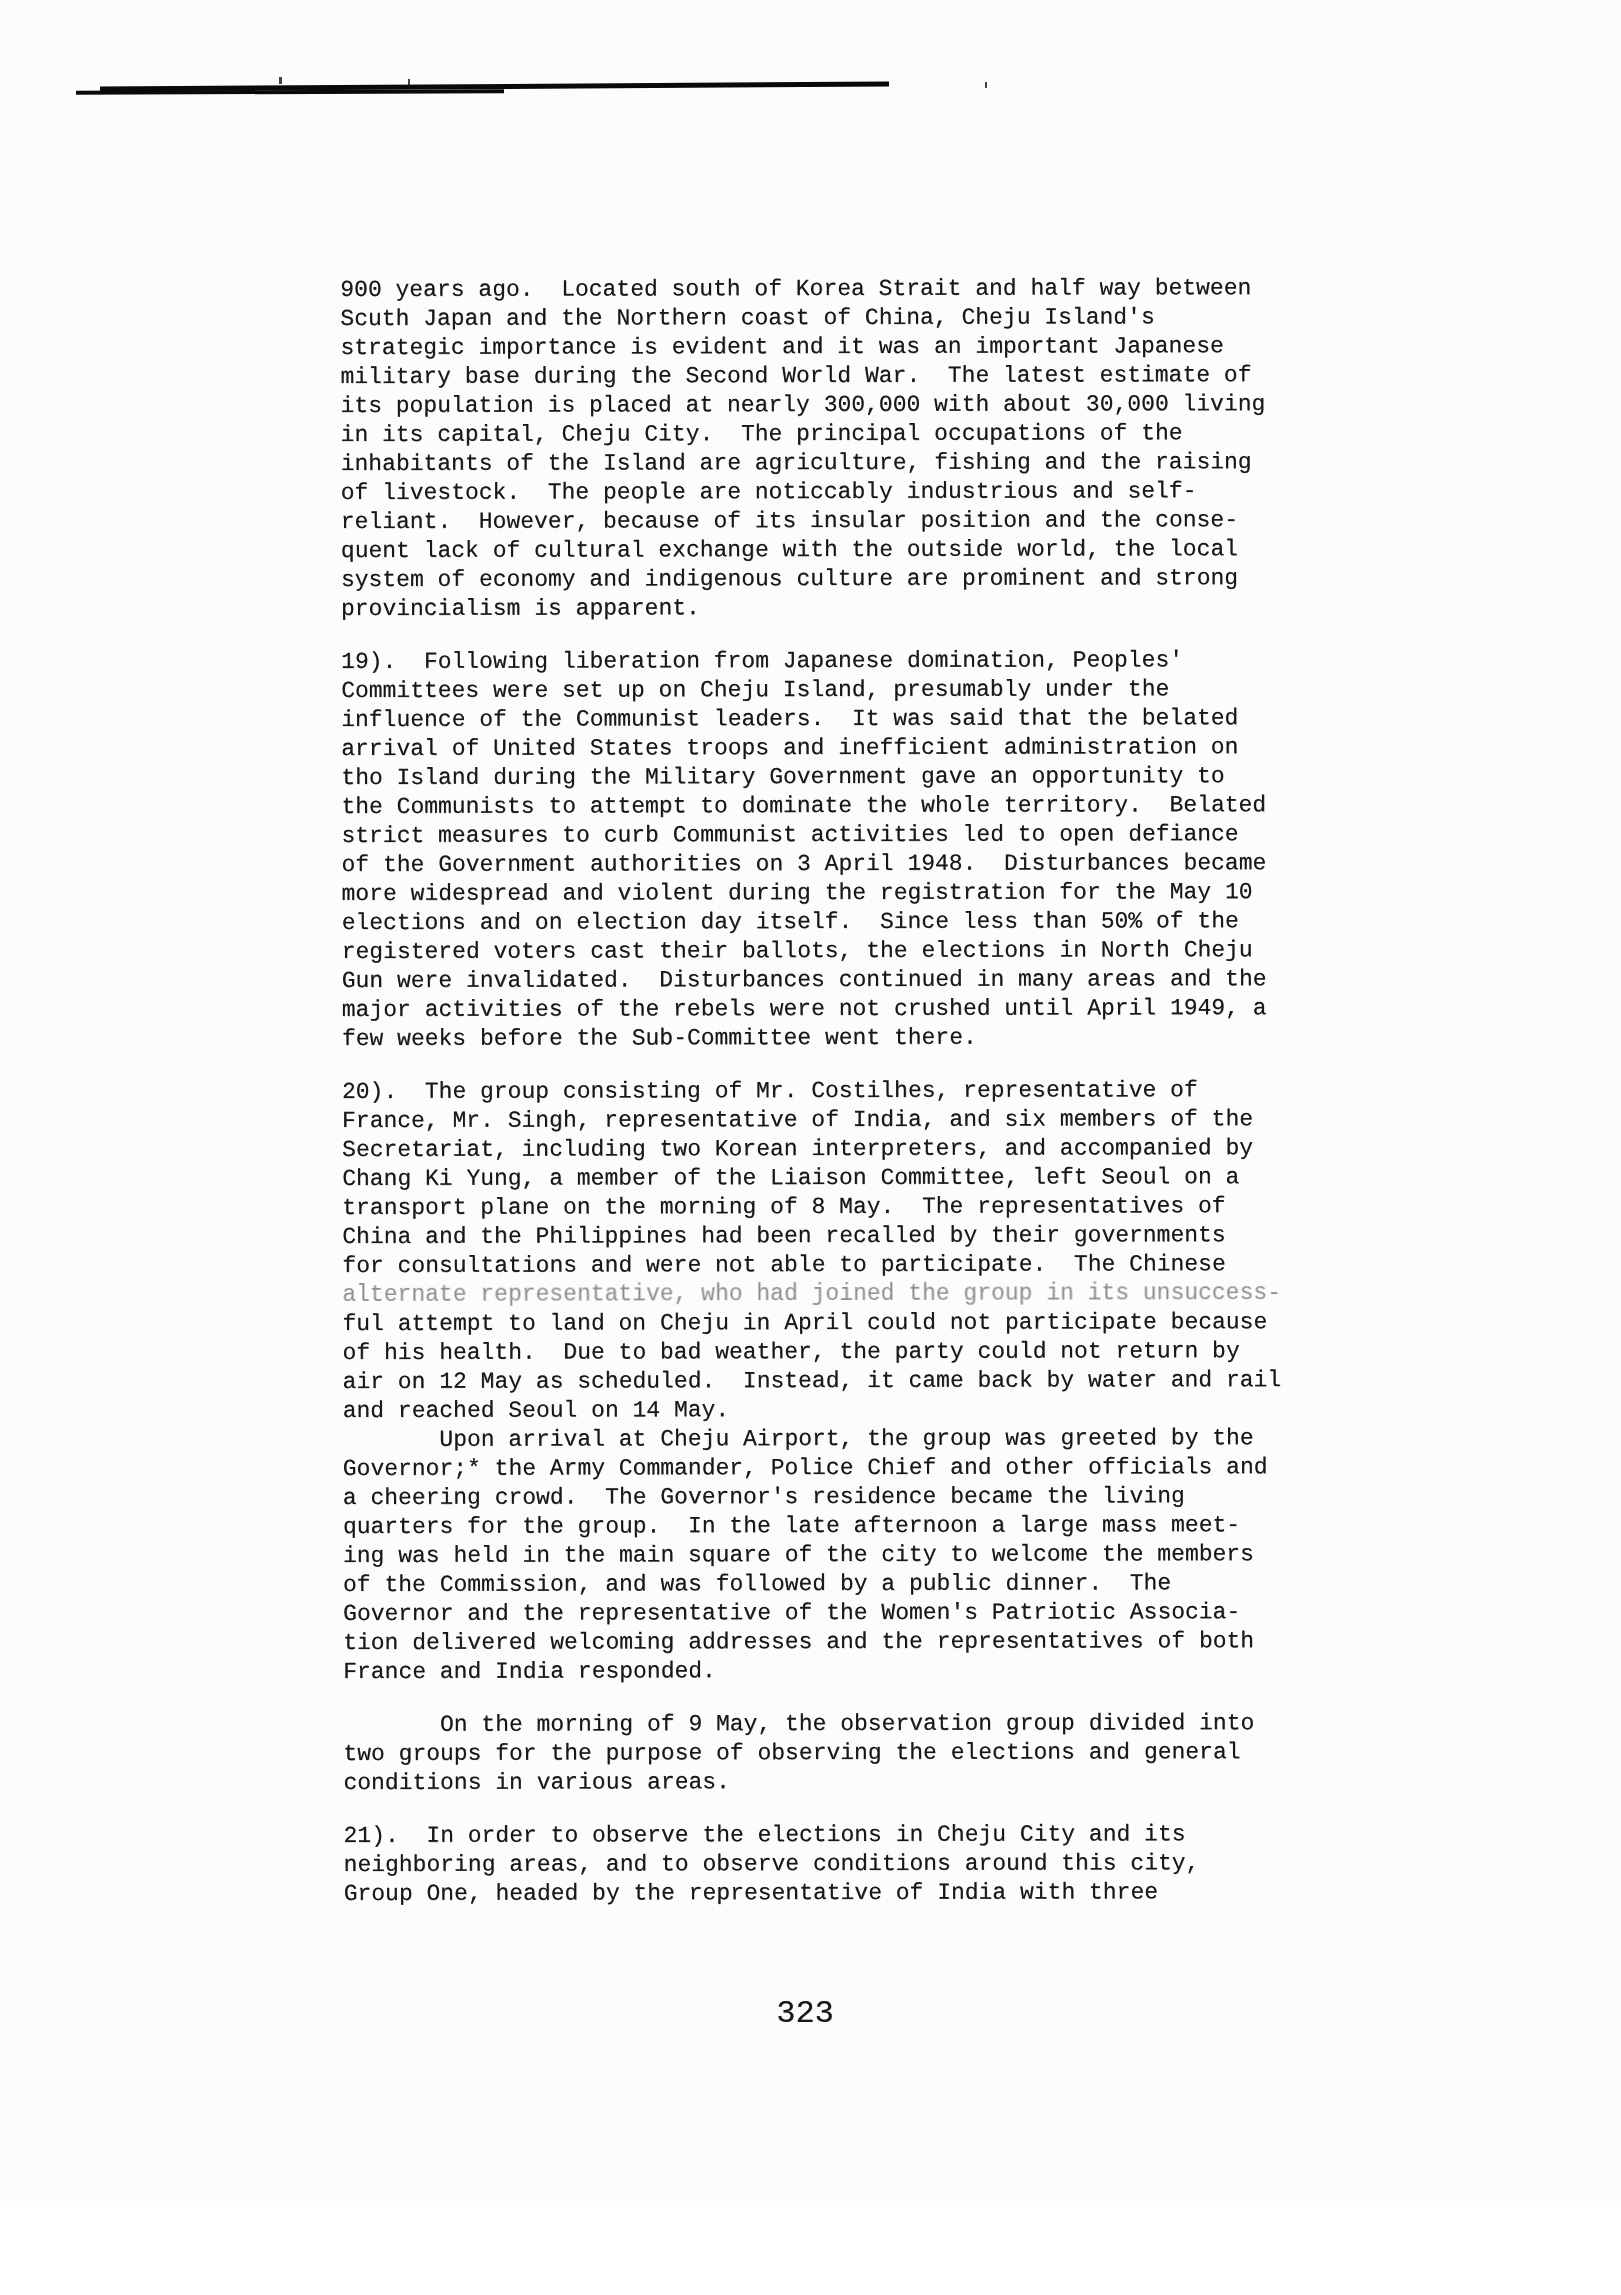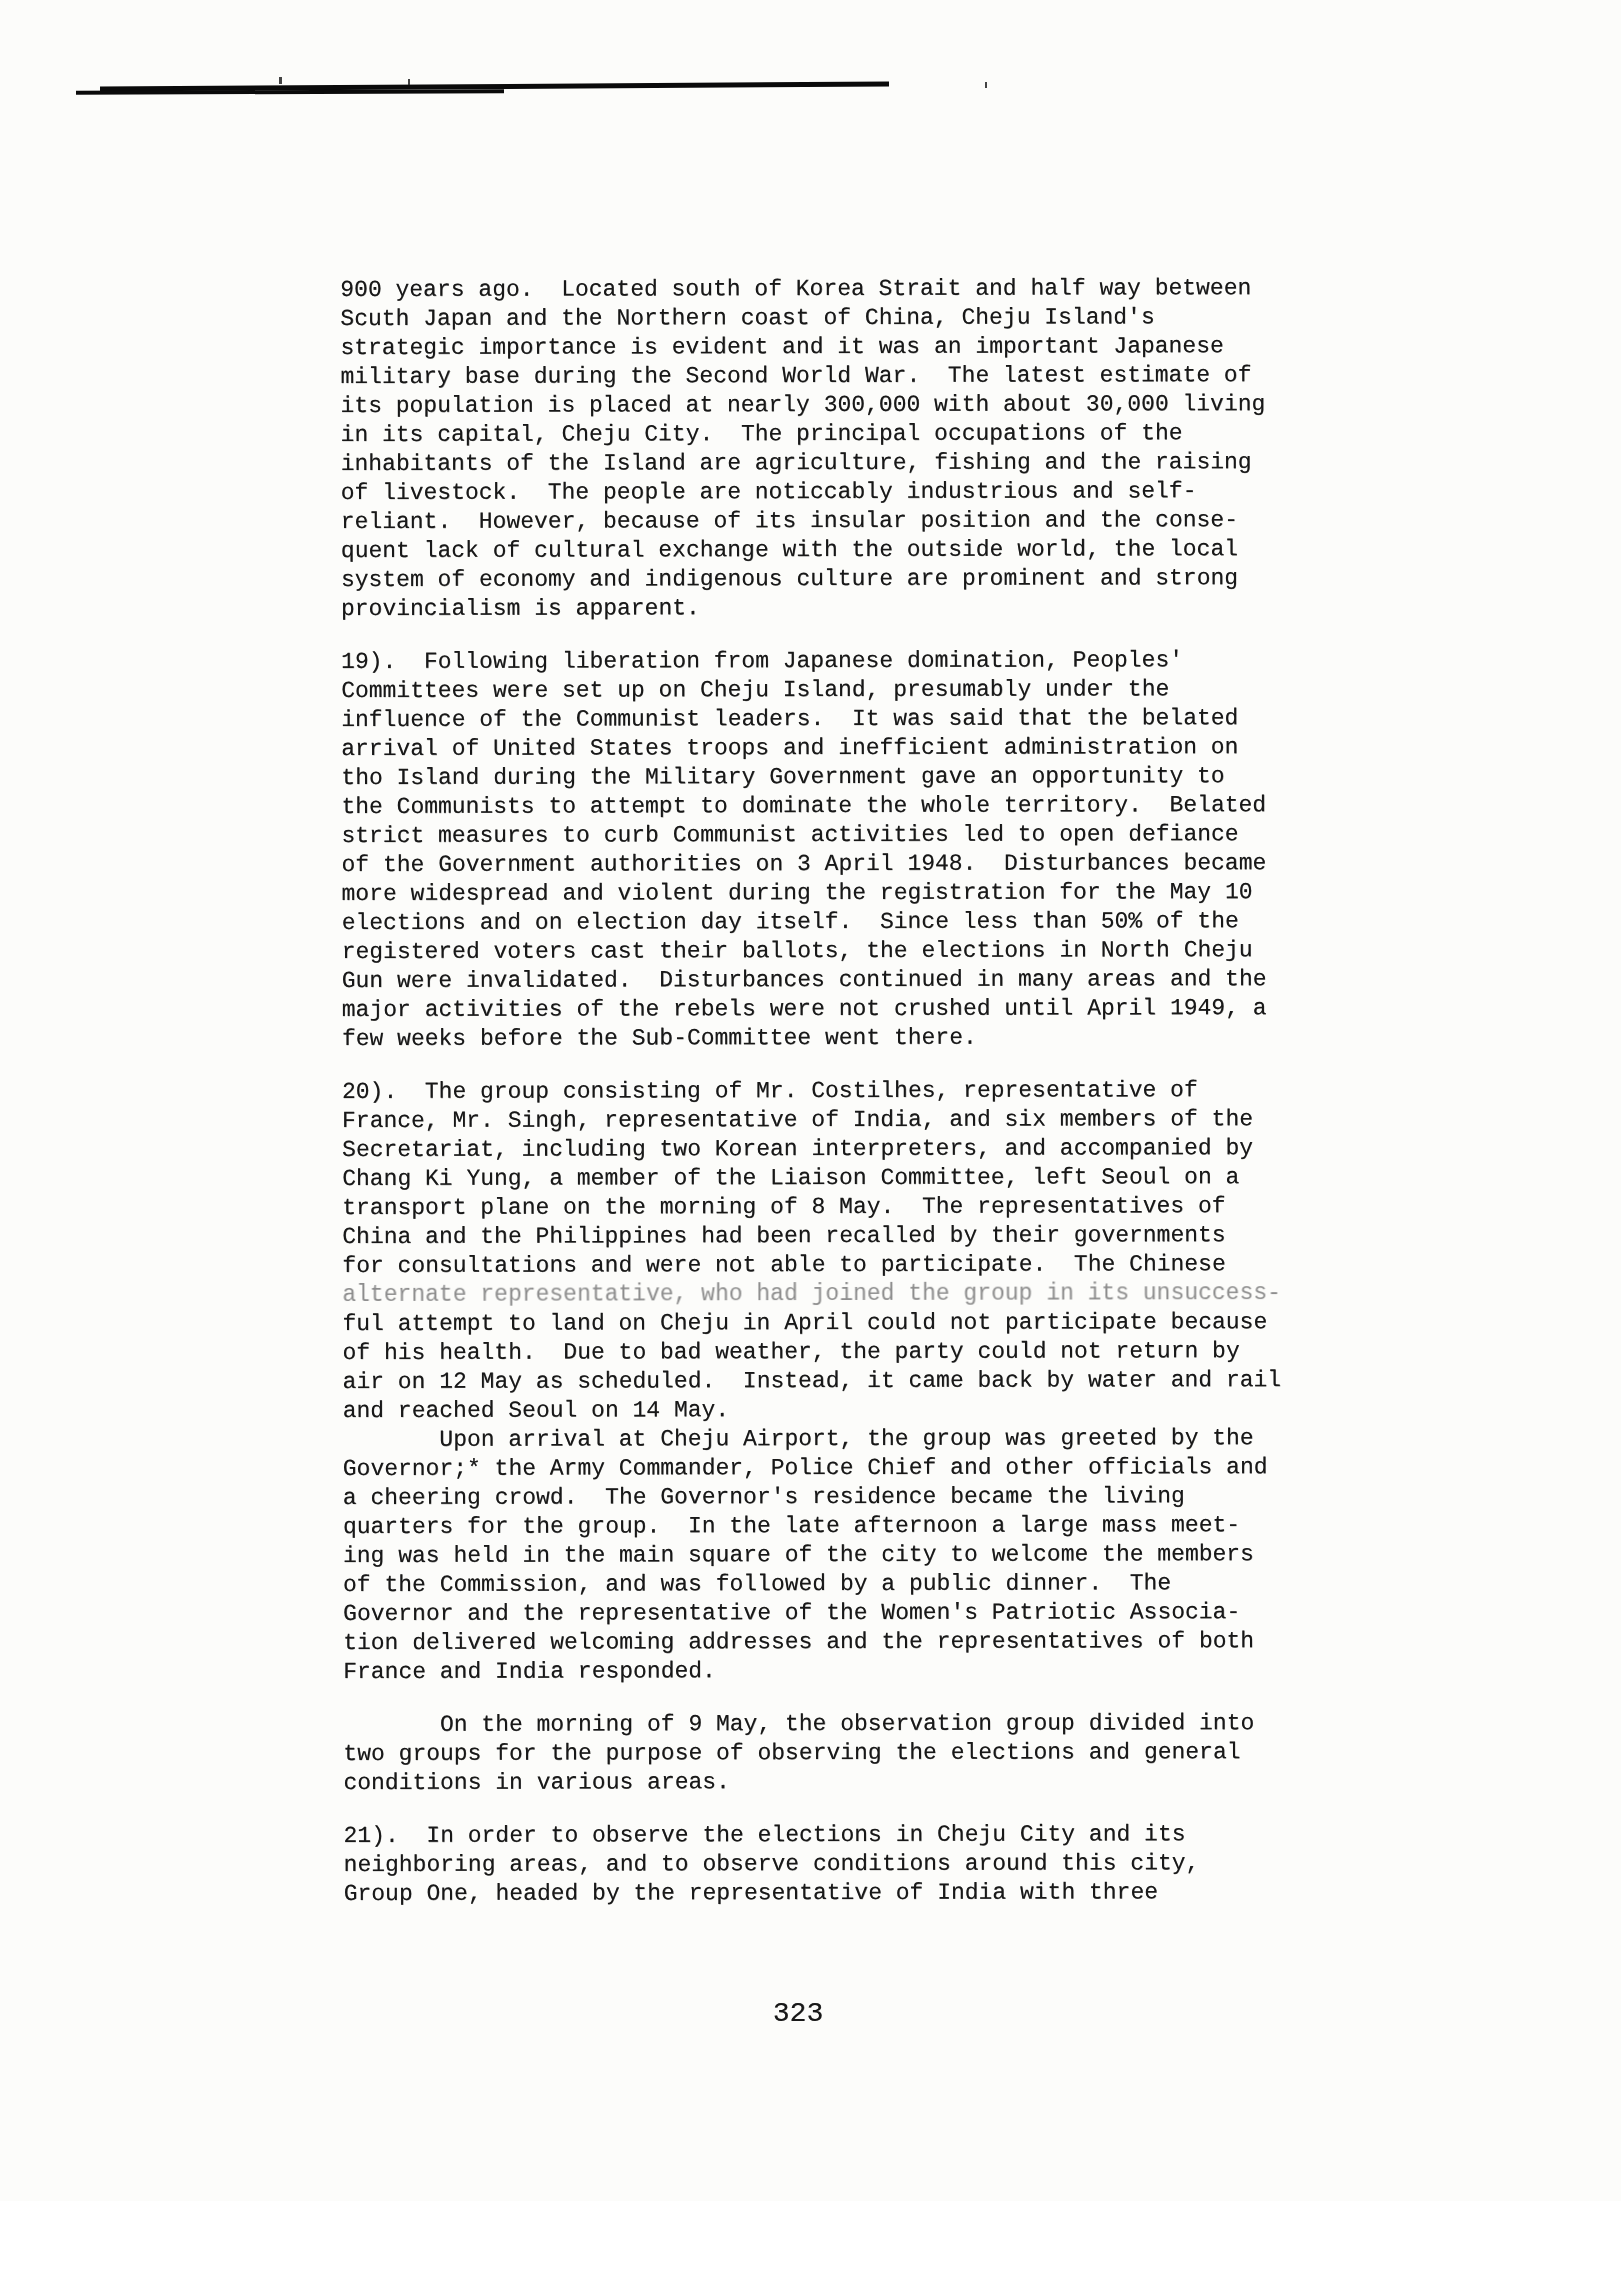--- a/index.html
+++ b/index.html
@@ -41,24 +41,24 @@
   }
   p.tw.joined { margin-bottom: 0; }
   p.tw.faded {
     color: #8d8d8d;
     filter: blur(0.4px);
     text-shadow: none;
   }
   .page-number {
     position: absolute;
     top: 2000px;
-    left: 323px;
+    left: 330px;
     width: 950px;
     text-align: center;
-    font-size: 28px;
+    font-size: 32px;
     line-height: 28px;
     text-shadow: 0.3px 0.3px 0.4px rgba(10,10,10,0.5);
   }
 </style>
 </head>
 <body>
 
 <div class="page">
 
   <div class="scan-rule main"></div>

